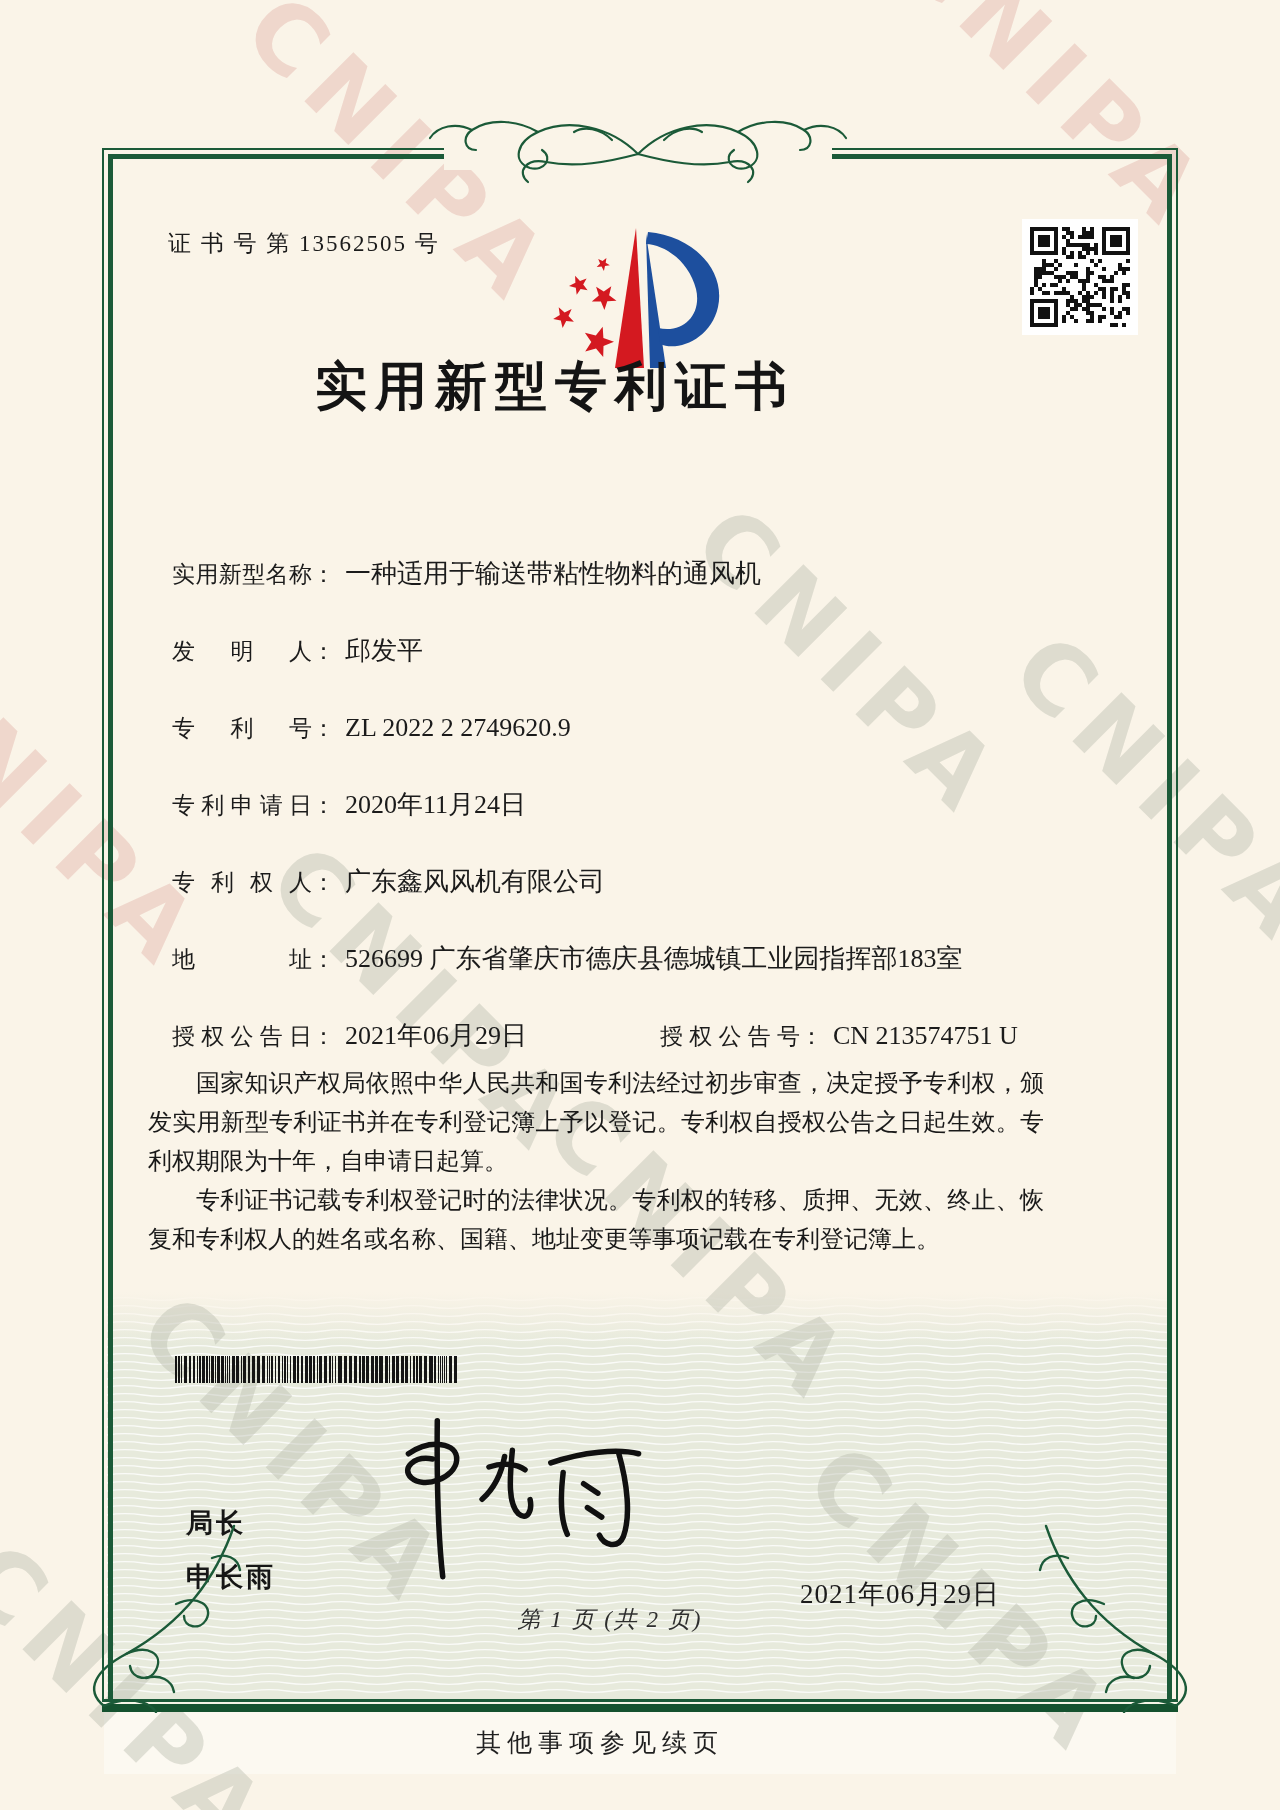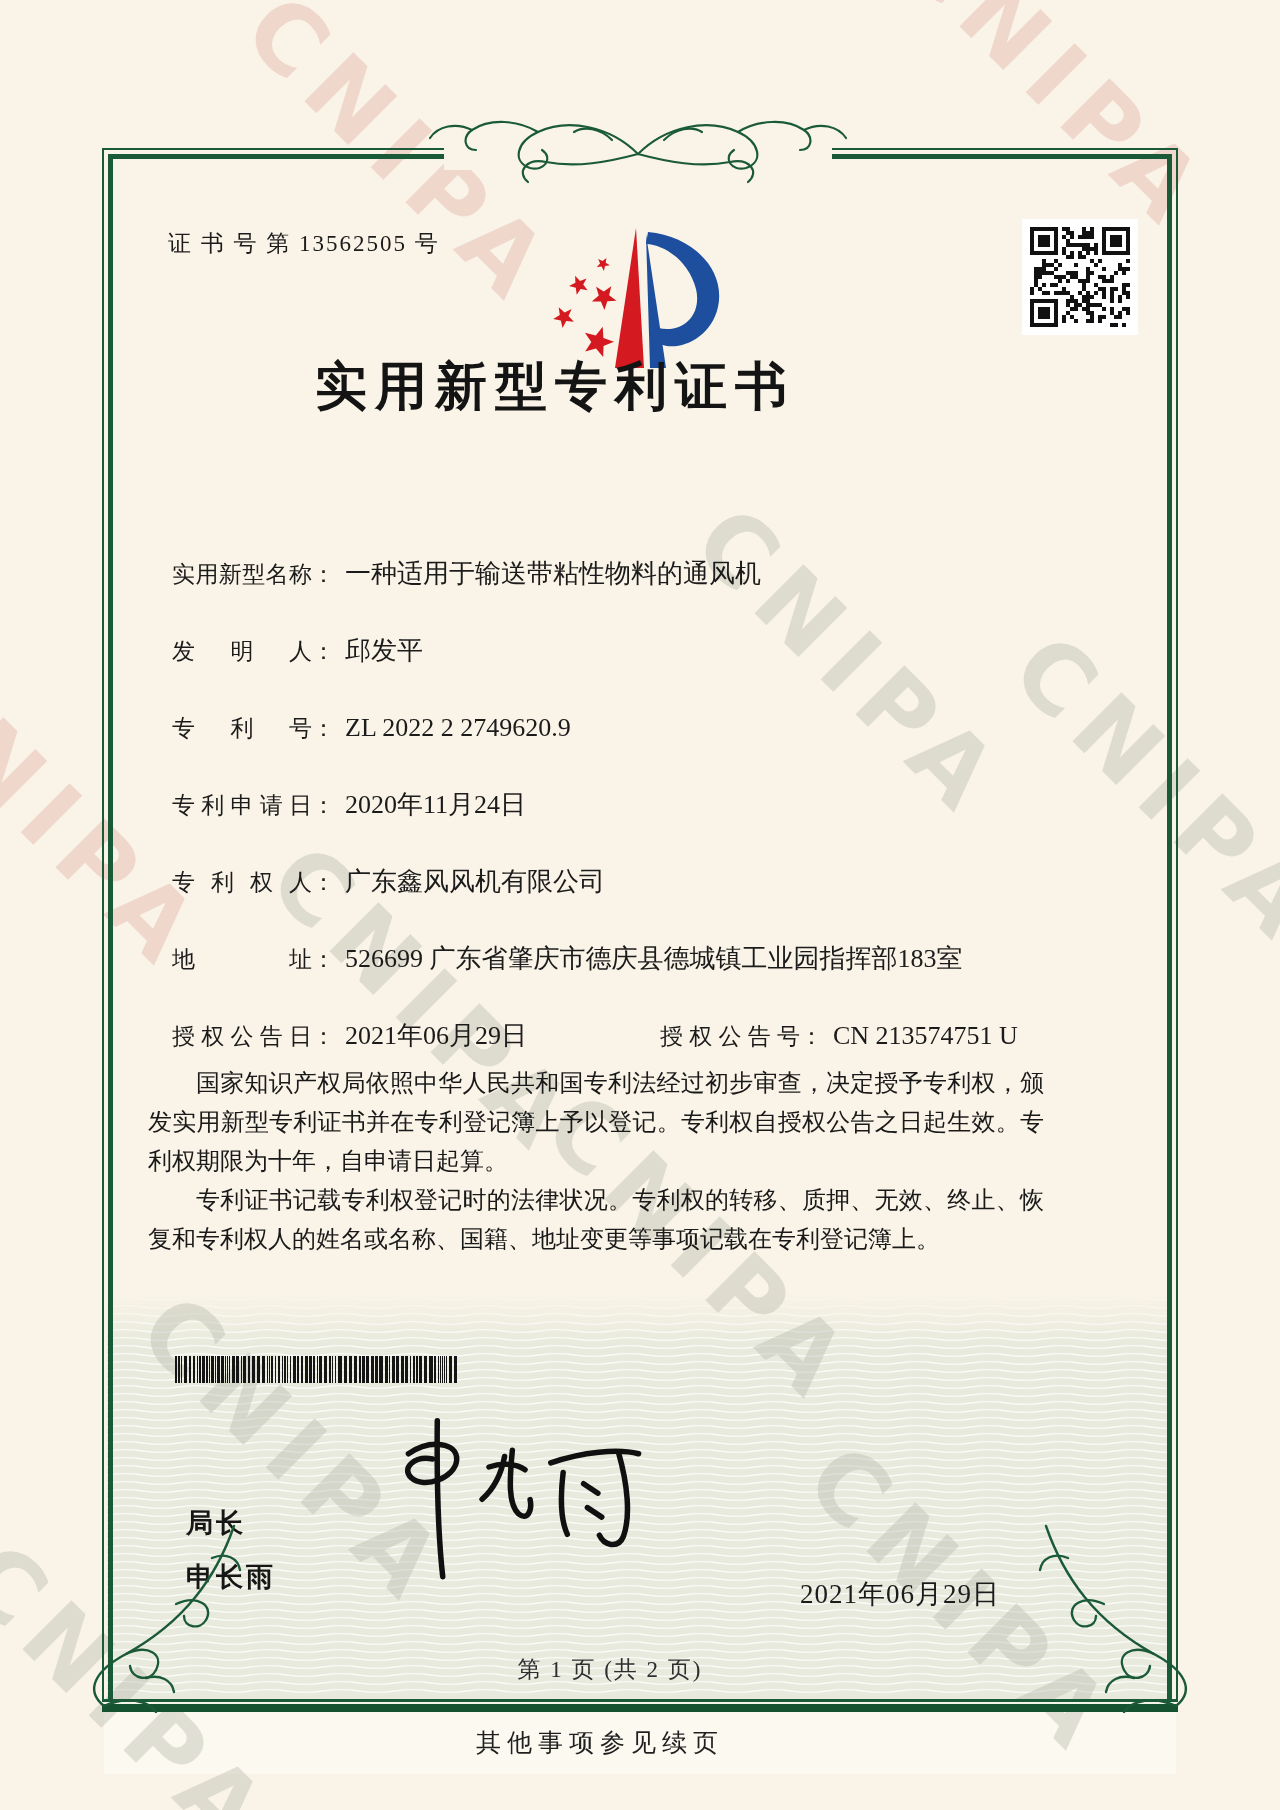--- a/index.html
+++ b/index.html
@@ -66,21 +66,21 @@
 
   .body-text{left:148px;top:1064px;width:896px;font-size:24px;line-height:39px;text-align:justify;color:#191919;}
   .body-text p{margin:0;text-indent:2em;}
 
   .barcode{left:175px;top:1356px;width:287px;height:27px;}
   .signer{font-family:"Liberation Sans",sans-serif;font-weight:600;font-size:27px;color:#161616;letter-spacing:3px;margin-top:37px;}
   .signer-title{left:186px;top:1468px;}
   .signer-name{left:186px;top:1522px;}
   .signature{left:368px;top:1412px;}
   .issue-date{left:800px;top:1576px;font-size:27px;letter-spacing:1px;}
-  .page-info{left:70px;top:1654px;width:1080px;text-align:center;font-size:23px;color:#2e2e2e;letter-spacing:2px;}
+  .page-info{left:70px;top:1604px;width:1080px;text-align:center;font-size:23px;color:#2e2e2e;letter-spacing:2px;font-style:italic;}
   .footer-note{left:70px;top:1726px;width:1060px;text-align:center;font-size:25px;letter-spacing:6px;color:#1f1f1f;}
 </style>
 </head>
 <body>
 
 <div class="page">
 
   <div class="wm pink wm1">CNIPA</div>
   <div class="wm pink wm2">CNIPA</div>
   <div class="wm pink wm3">CNIPA</div>

